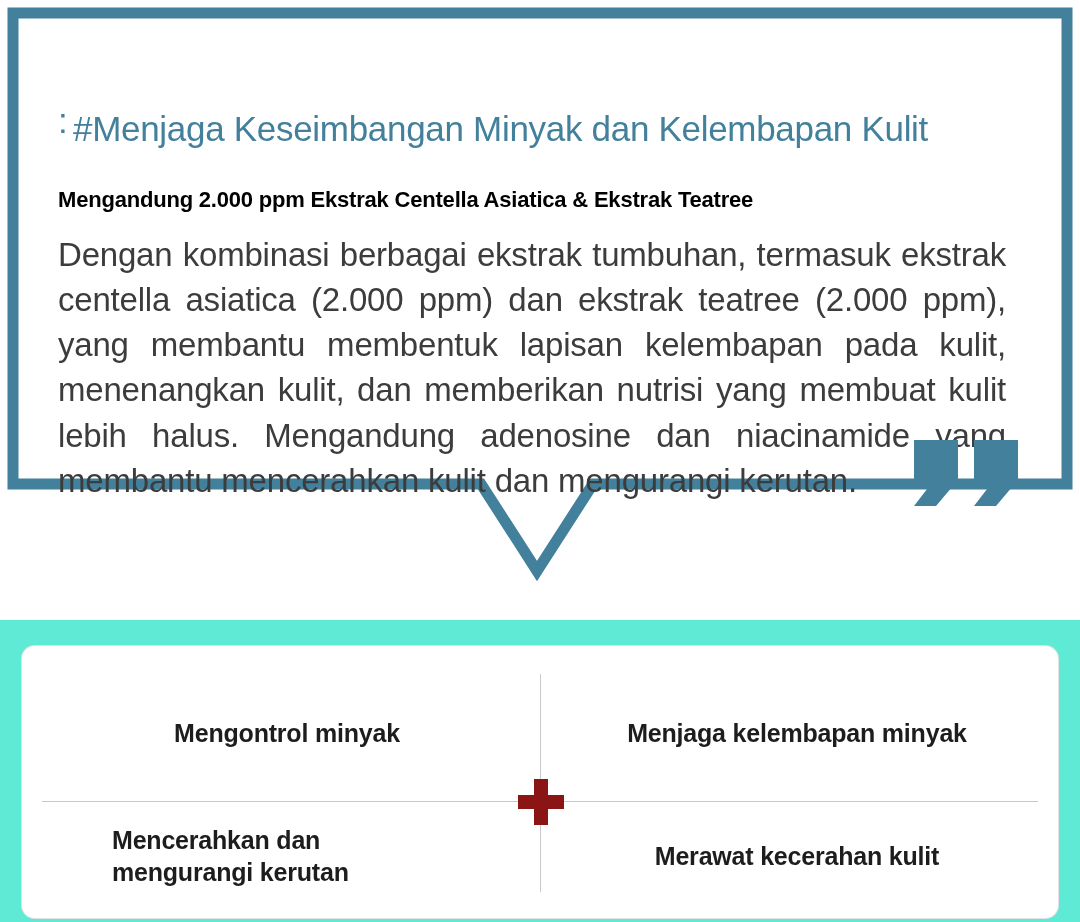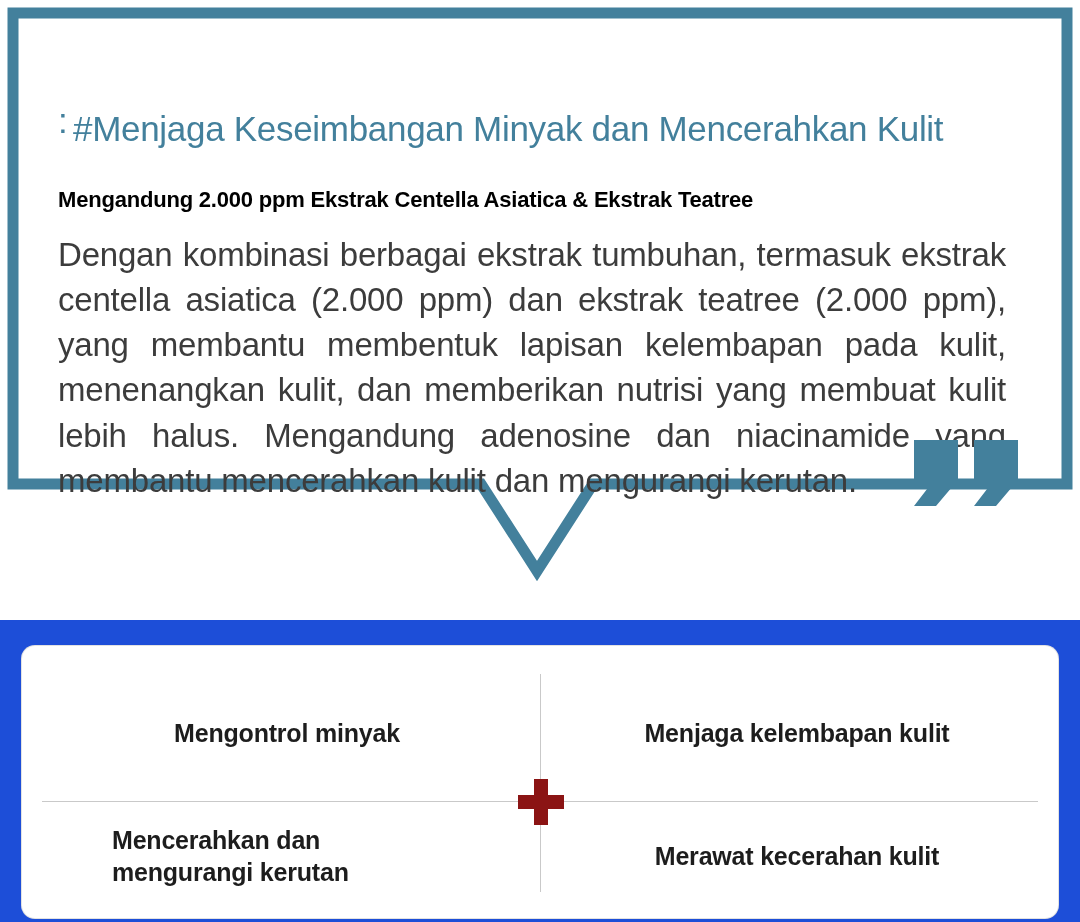--- a/index.html
+++ b/index.html
@@ -89,21 +89,21 @@
     z-index: 4;
   }
 
   
   #benefits-section {
     position: absolute;
     left: 0;
     top: 620px;
     width: 1080px;
     height: 302px;
-    background: #1d4ed8;
+    background: #5eead4;
     box-sizing: border-box;
     padding: 14px;
   }
   #benefits-card {
     position: absolute;
     left: 22px;
     top: 26px;
     width: 1036px;
     height: 272px;
     background: #ffffff;
@@ -158,21 +158,21 @@
 <section id="bubble-section">
 
   <svg id="bubble-frame" viewBox="0 0 1080 620" width="1080" height="620" aria-hidden="true">
 
     <path d="M13,13 L1067,13 L1067,484 L593,484 L537,571 L481,484 L13,484 Z" fill="#ffffff" stroke="none"></path>
 
     <path d="M13,13 L1067,13 L1067,484 L593,484 L537,571 L481,484 L13,484 Z" fill="none" stroke="#43809c" stroke-width="11" stroke-linejoin="miter" stroke-miterlimit="8"></path>
   </svg>
 
   <div id="bubble-content">
-    <h1 id="bubble-title"><span id="title-clip-frag">:</span><span id="title-main">#Menjaga Keseimbangan Minyak dan Mencerahkan Kulit</span></h1>
+    <h1 id="bubble-title"><span id="title-clip-frag">:</span><span id="title-main">#Menjaga Keseimbangan Minyak dan Kelembapan Kulit</span></h1>
 
     <h2 id="bubble-subtitle">Mengandung 2.000 ppm Ekstrak Centella Asiatica &amp; Ekstrak Teatree</h2>
 
     <p id="bubble-body">Dengan kombinasi berbagai ekstrak tumbuhan, termasuk ekstrak centella asiatica (2.000 ppm) dan ekstrak teatree (2.000 ppm), yang membantu membentuk lapisan kelembapan pada kulit, menenangkan kulit, dan memberikan nutrisi yang membuat kulit lebih halus. Mengandung adenosine dan niacinamide yang membantu mencerahkan kulit dan mengurangi kerutan.</p>
   </div>
 
   <svg id="quote-mark" viewBox="0 0 104 66" width="104" height="66" aria-hidden="true">
     <path d="M0,0 L44,0 L44,40 L22,66 L0,66 L20,40 L0,40 Z" fill="#43809c"></path>
     <path d="M60,0 L104,0 L104,40 L82,66 L60,66 L80,40 L60,40 Z" fill="#43809c"></path>
   </svg>
@@ -182,21 +182,21 @@
   <div id="benefits-card">
 
     <div id="divider-h"></div>
     <div id="divider-v"></div>
 
     <div class="quad" id="quad-tl">
       <span>Mengontrol minyak</span>
     </div>
 
     <div class="quad" id="quad-tr">
-      <span>Menjaga kelembapan kulit</span>
+      <span>Menjaga kelembapan minyak</span>
     </div>
 
     <div class="quad" id="quad-bl">
       <span style="white-space:pre-line;">Mencerahkan dan
 mengurangi kerutan</span>
     </div>
 
     <div class="quad" id="quad-br">
       <span>Merawat kecerahan kulit</span>
     </div>

